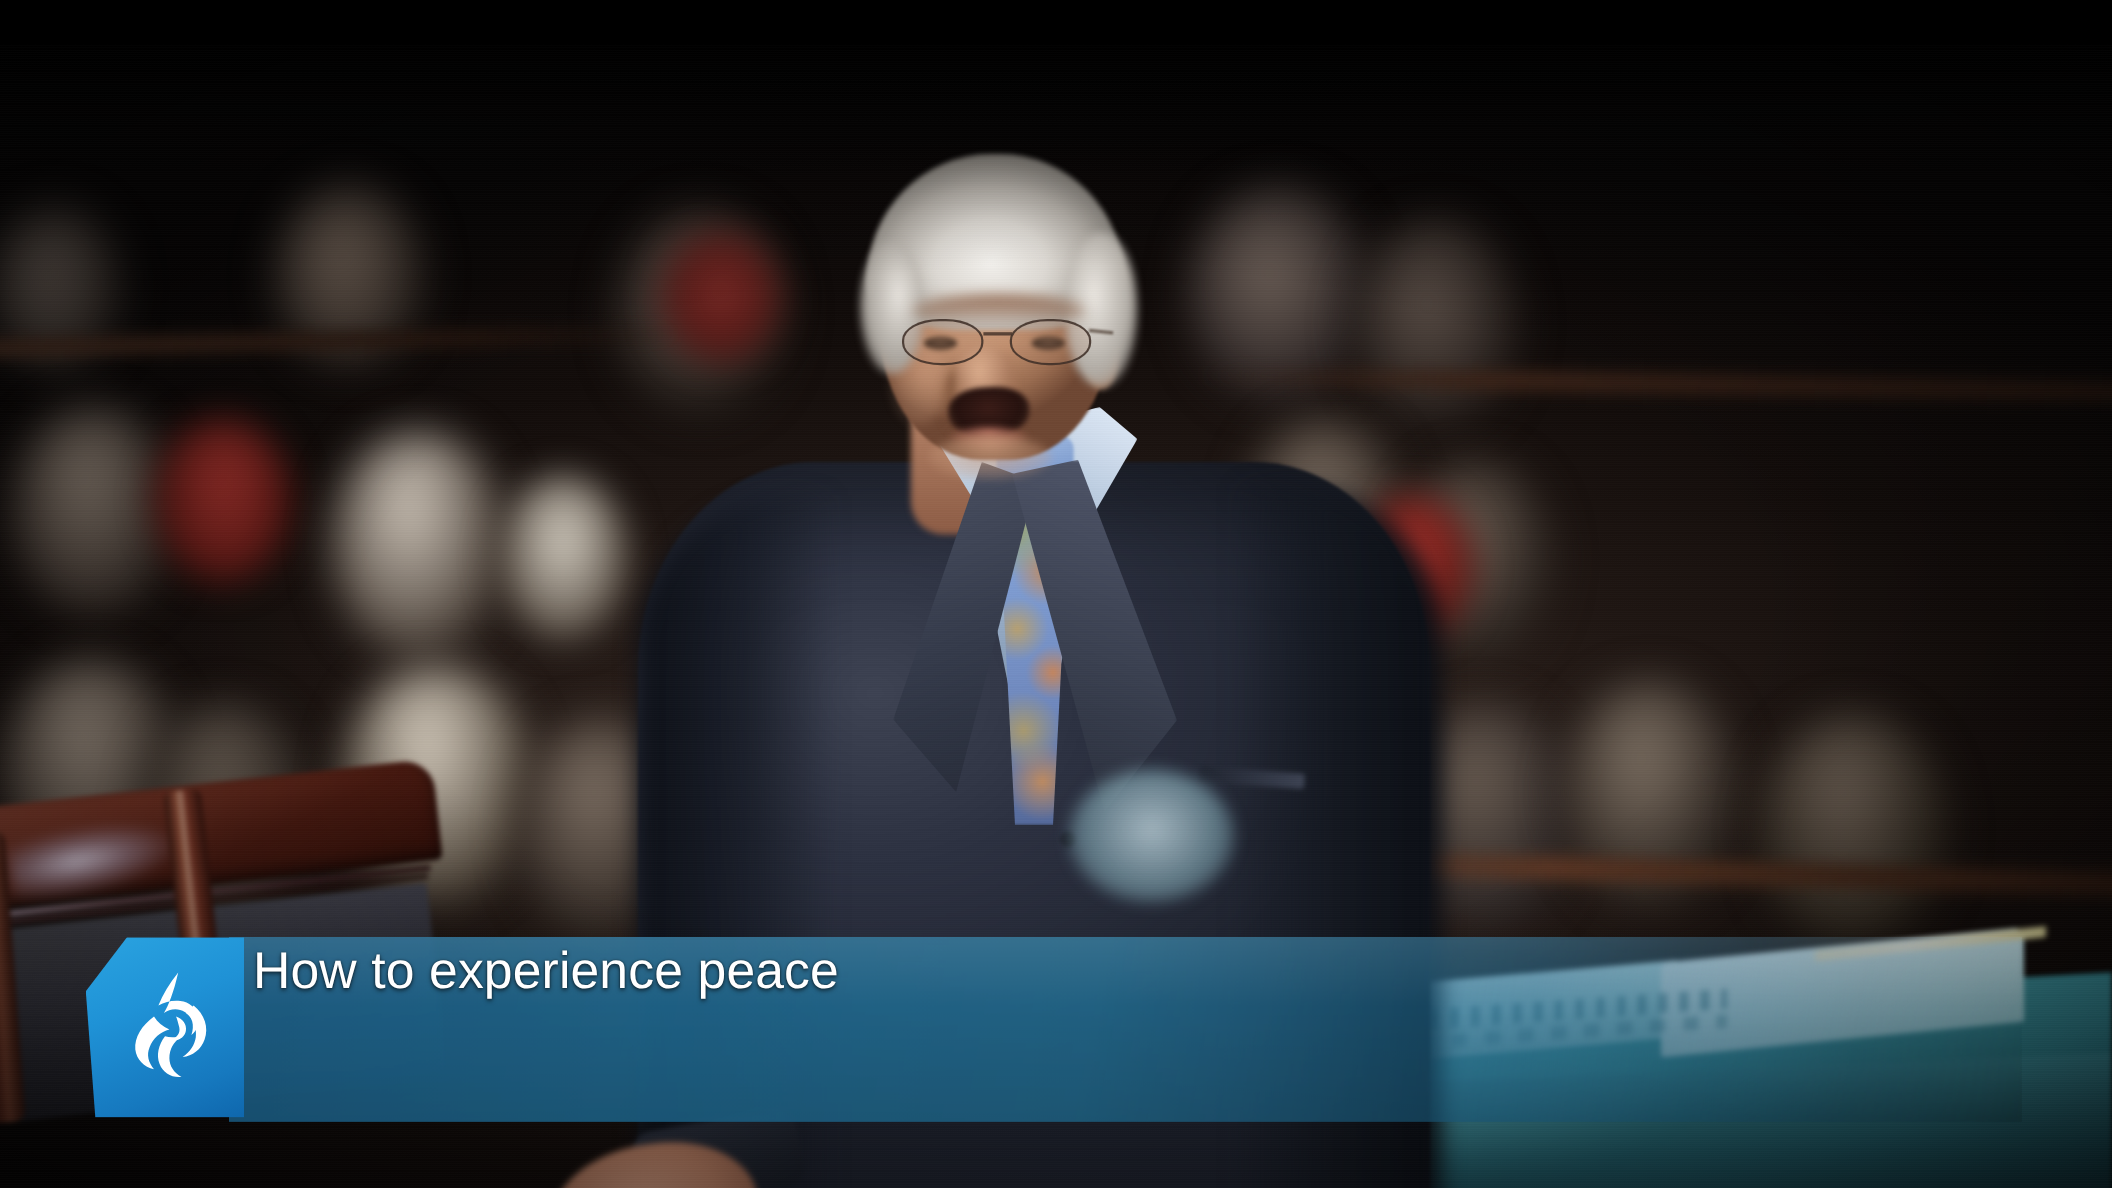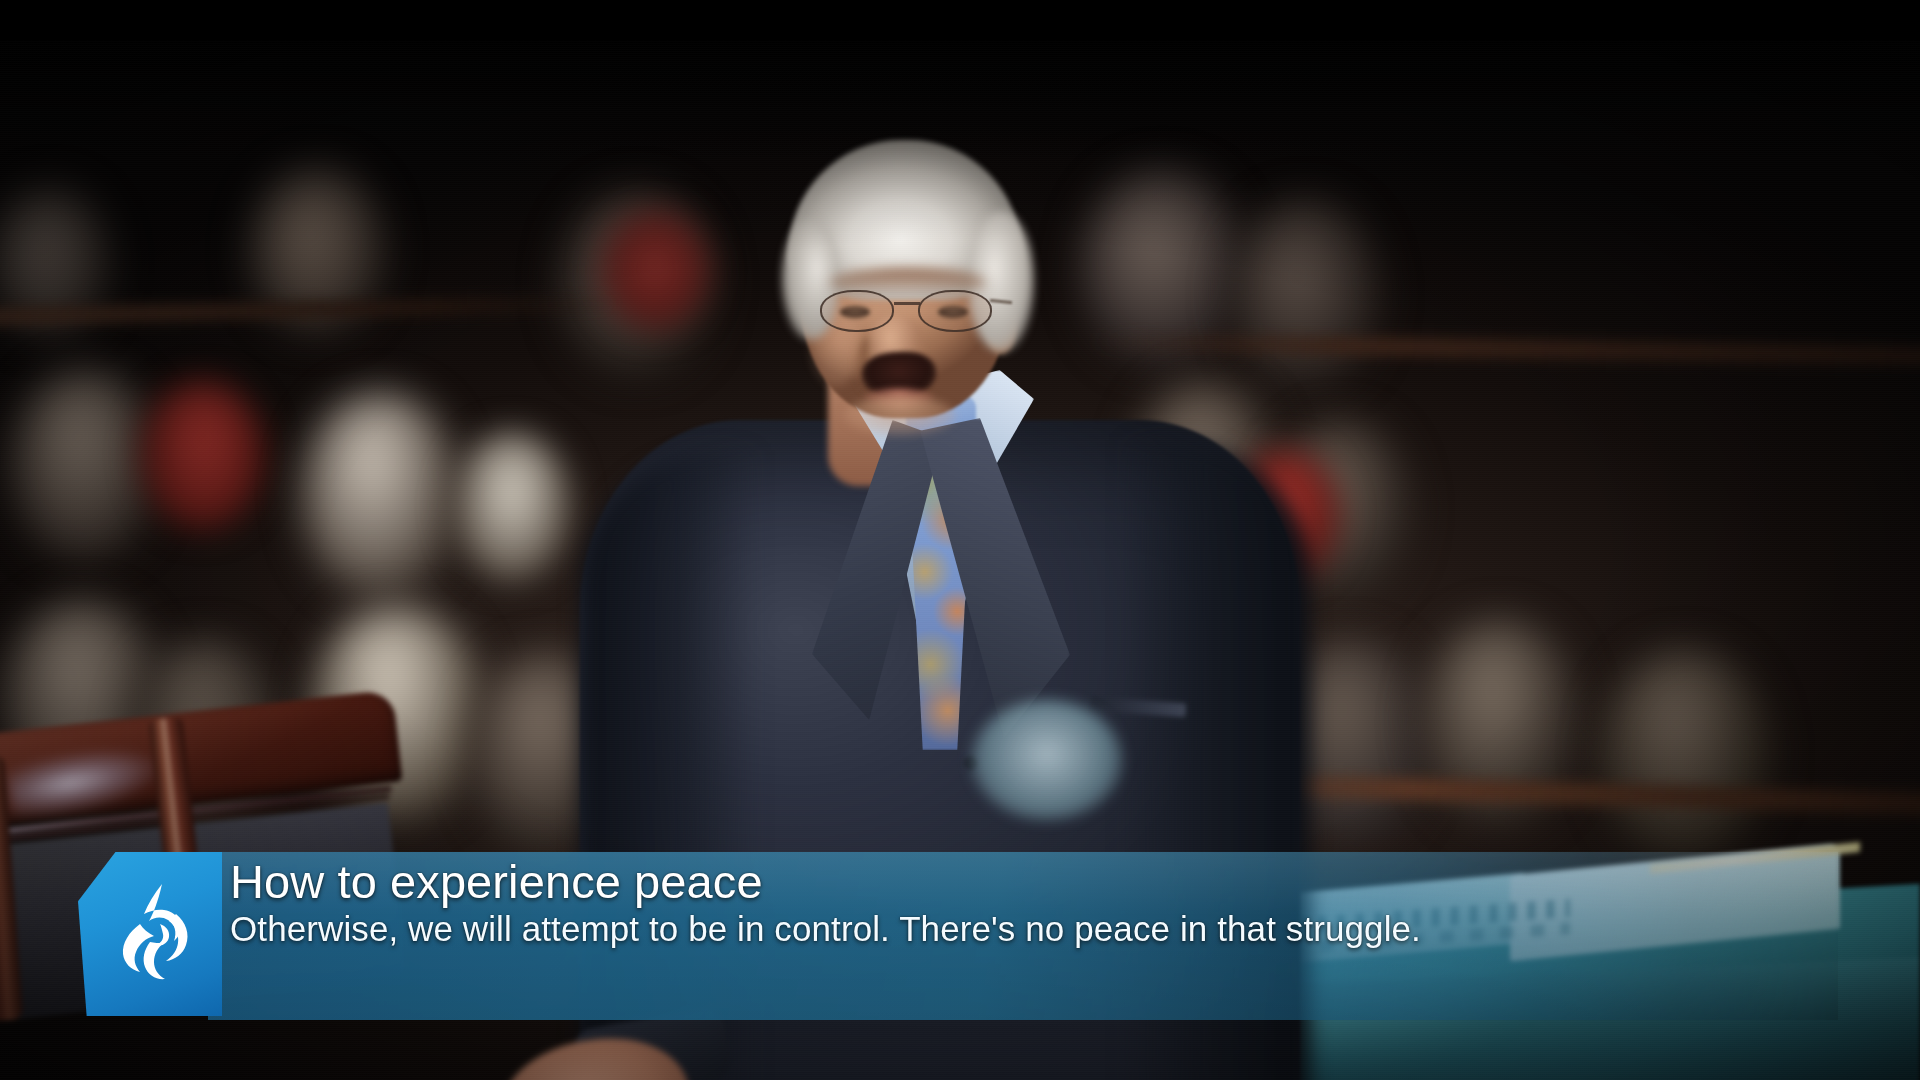--- a/index.html
+++ b/index.html
@@ -549,18 +549,17 @@
 
             <path d="M56 44 C62 46 66 51 65 57 C64 63 58 67 52 65
                      C57 63 60 59 59 54 C58 50 57 46 56 44 Z"></path>
           </g>
         </svg>
       </div>
     </div>
 
     <div class="lt-text">
       <div class="lt-title">How to experience peace</div>
-      <div class="lt-line second">Otherwise, we will attempt to be in control.  There's no peace in that struggle.</div>
     </div>
 
   </div>
 
 </div>
 
 </body></html>

